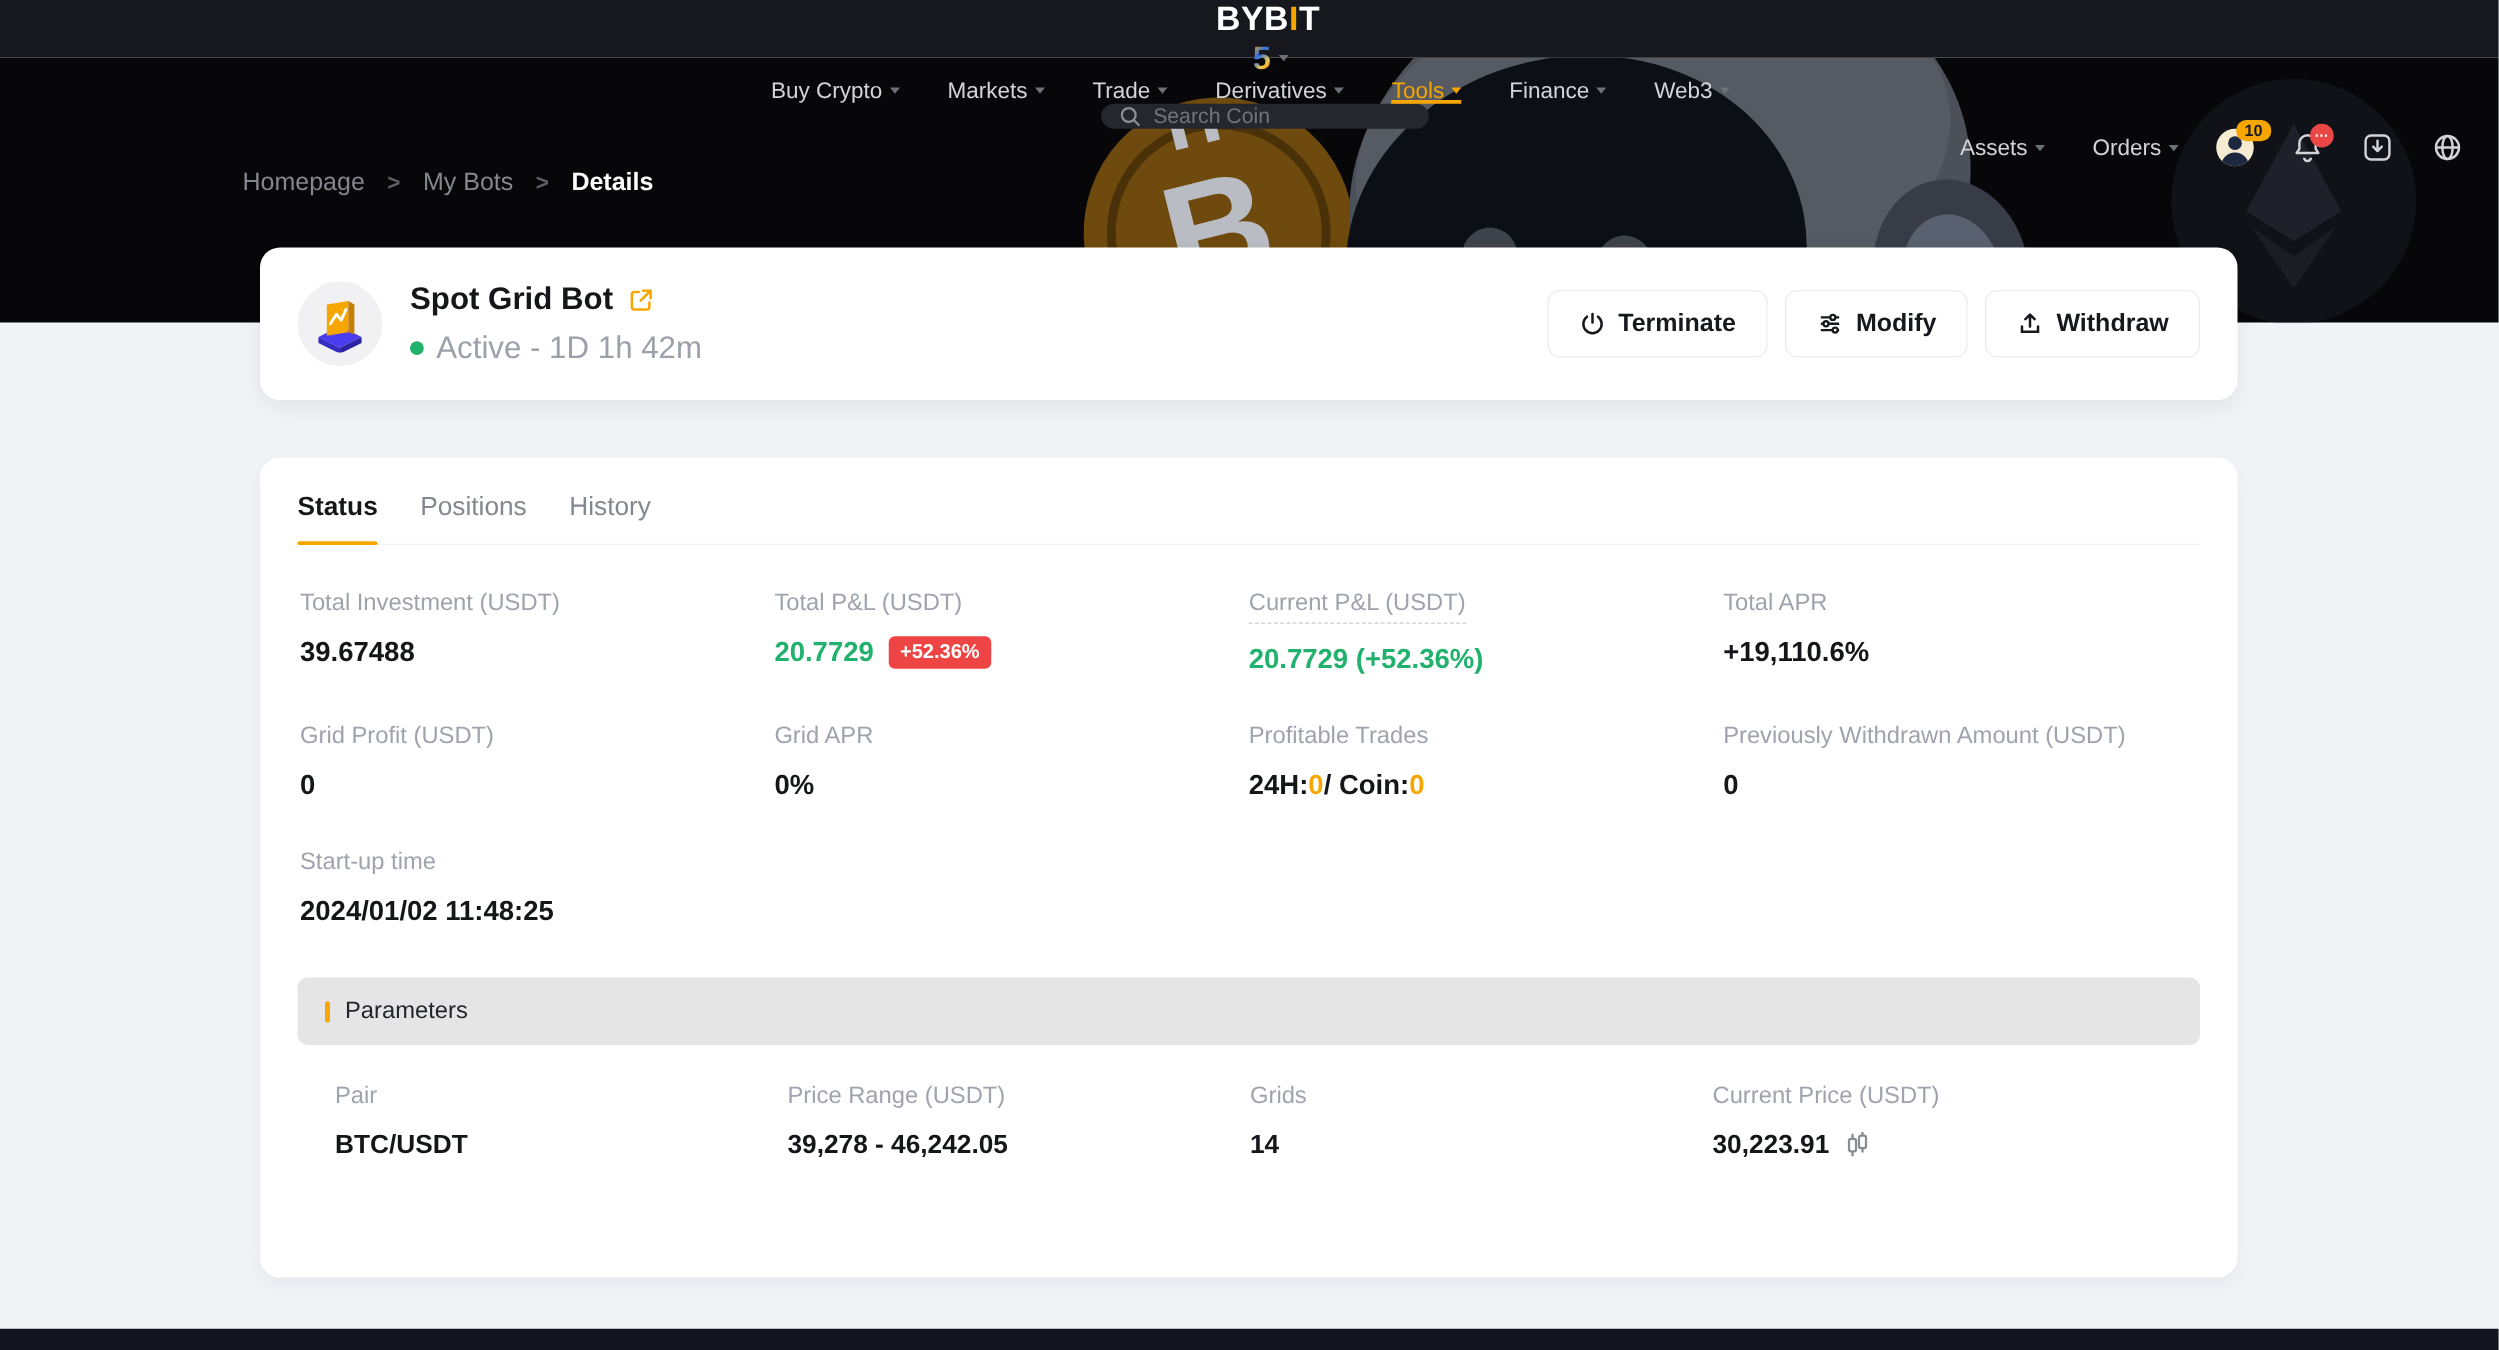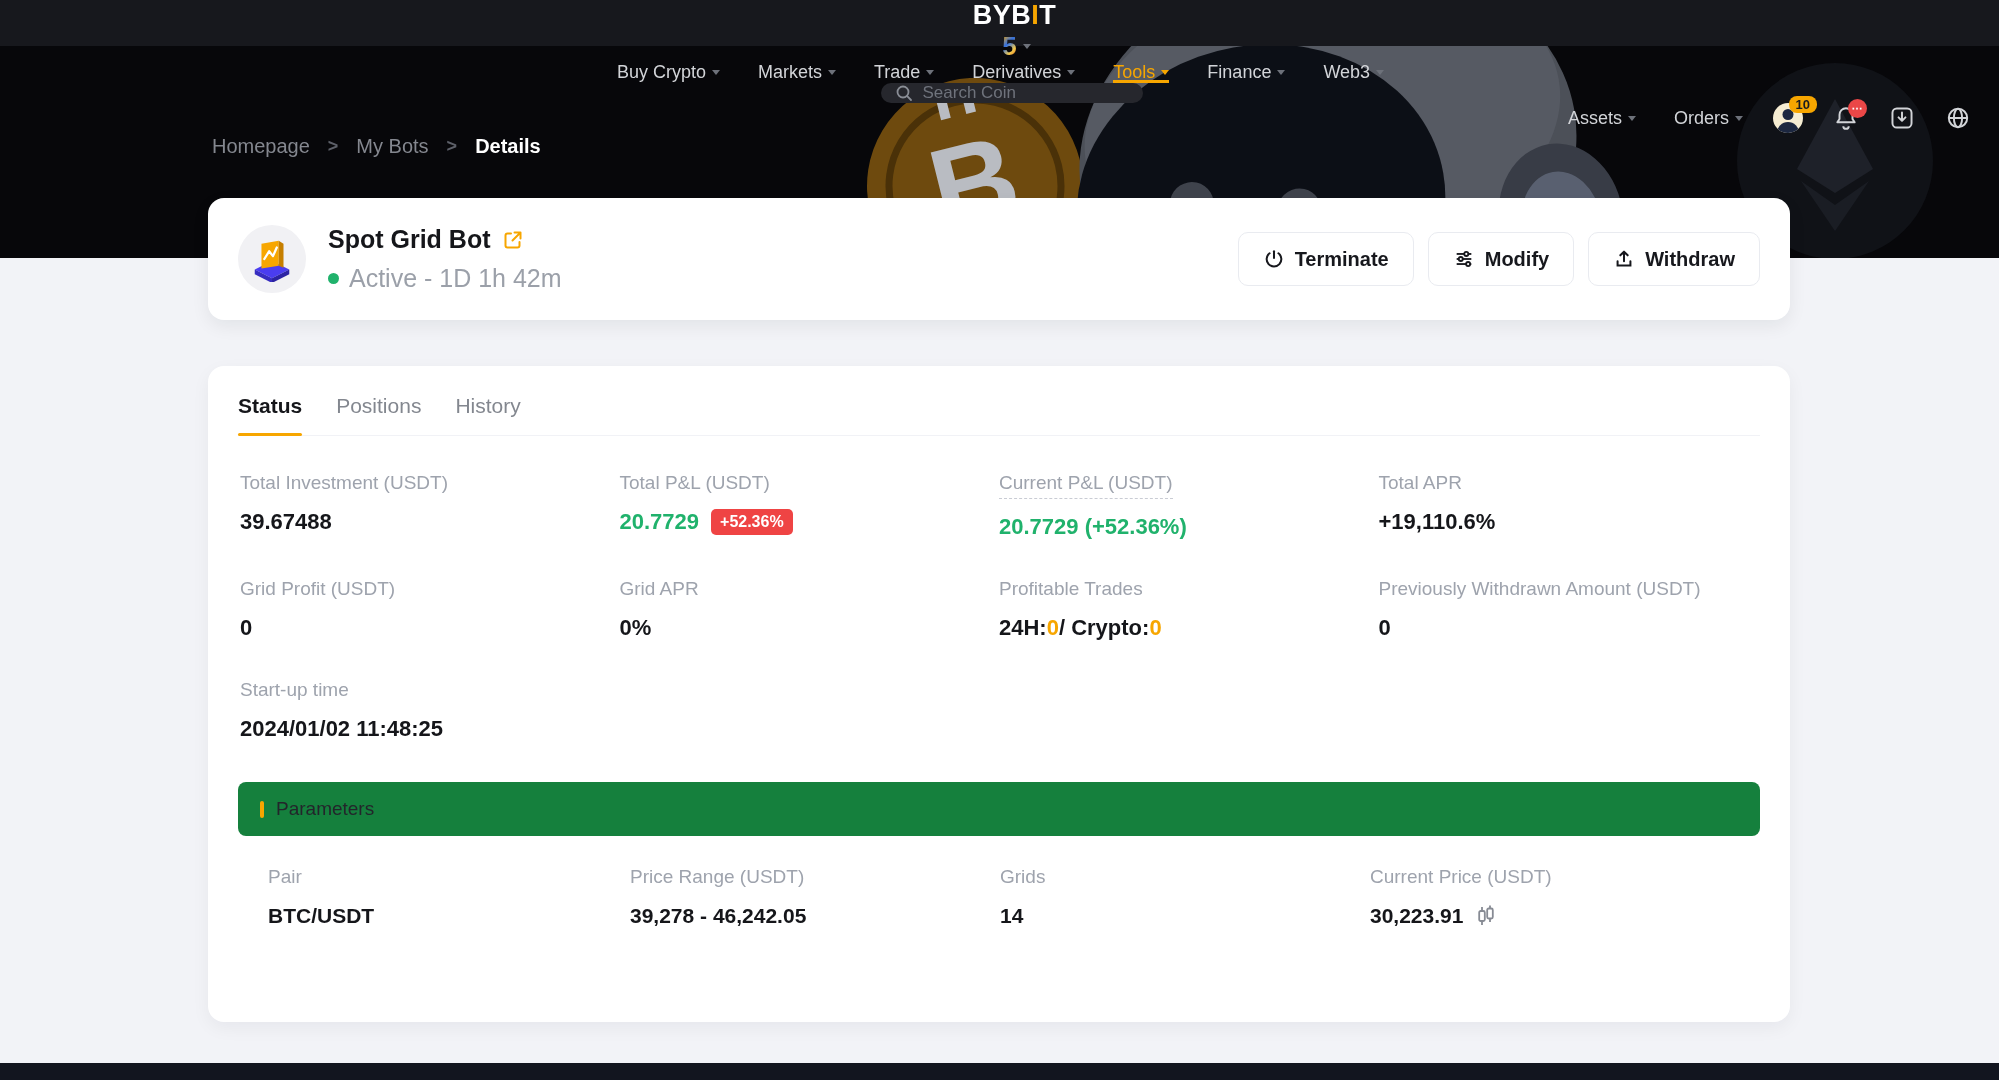--- a/index.html
+++ b/index.html
@@ -35,21 +35,21 @@
   .badge-orange { position:absolute; top:-7px; right:-14px; background:#f7a600; color:#1a1b1f;
     font-size:13px; font-weight:700; border-radius:8px; padding:1px 7px; }
   .badge-red { position:absolute; top:-6px; right:-8px; background:#eb4747; color:#fff;
     width:19px; height:19px; border-radius:50%; font-size:11px; font-weight:700;
     display:flex; align-items:center; justify-content:center; letter-spacing:1px; }
 
   
   .banner { position:absolute; top:46px; left:0; width:1999px; height:212px; background:#07070a; overflow:hidden; }
 
   
-  .breadcrumb { position:absolute; top:135px; left:212px; z-index:5; display:flex; align-items:center; font-size:20px; }
+  .breadcrumb { position:absolute; top:135px; left:194px; z-index:5; display:flex; align-items:center; font-size:20px; }
   .crumb { color:#84878f; cursor:pointer; }
   .crumb-sep { color:#5d6069; margin:0 18px; font-weight:600; font-size:18px; }
   .crumb-current { color:#ffffff; font-weight:700; }
 
   
   .header-card { position:absolute; top:198px; left:208px; width:1582px; height:122px; background:#ffffff;
     border-radius:16px; z-index:10; box-shadow:0 6px 18px rgba(20,22,30,.07);
     display:flex; align-items:center; padding:0 30px; }
   .bot-avatar { width:68px; height:68px; border-radius:50%; background:#f1f1f4;
     display:flex; align-items:center; justify-content:center; flex:none; }
@@ -79,21 +79,21 @@
   .stat-label.dashed { border-bottom:1px dashed #c9ccd4; padding-bottom:4px; cursor:pointer; }
   .stat-value { font-size:22px; font-weight:700; color:#15161a; margin-top:15px; display:flex; align-items:center; }
   .green { color:#20b26c; }
   .orange { color:#f7a600; }
   .pill { background:#ef4444; color:#fff; font-size:16px; font-weight:700; border-radius:5px;
     padding:4px 9px; margin-left:12px; }
   .icon-gap { margin-left:12px; cursor:pointer; display:flex; }
 
   
   .params { margin-top:40px; }
-  .params-header { height:54px; background:#15803d; border-radius:8px; display:flex; align-items:center; padding:0 22px; }
+  .params-header { height:54px; background:#e5e5e5; border-radius:8px; display:flex; align-items:center; padding:0 22px; }
   .params-bar { width:4px; height:17px; background:#f7a600; border-radius:2px; margin-right:12px; }
   .params-title { font-size:19px; color:#23252b; }
   .params-row { display:grid; grid-template-columns:362px 370px 370px 1fr; padding:30px 30px 0 30px; }
   .param-label { font-size:19px; color:#9ea3ad; }
   .param-value { font-size:21px; font-weight:700; color:#15161a; margin-top:16px; display:flex; align-items:center; }
 
   .footer-strip { position:absolute; left:0; bottom:0; width:1999px; height:17px; background:#12151f; }
 
   svg { display:block; }
 </style>
@@ -329,21 +329,21 @@
     <div>
       <span class="stat-label">Grid APR</span>
       <div class="stat-value">0%</div>
     </div>
 
     <div>
       <span class="stat-label">Profitable Trades</span>
       <div class="stat-value">
         <span>24H: </span>
           <span class="orange">0</span>
-          <span> / Crypto: </span>
+          <span> / Coin: </span>
           <span class="orange">0</span>
       </div>
     </div>
 
     <div>
       <span class="stat-label">Previously Withdrawn Amount (USDT)</span>
       <div class="stat-value">0</div>
     </div>
 
 

